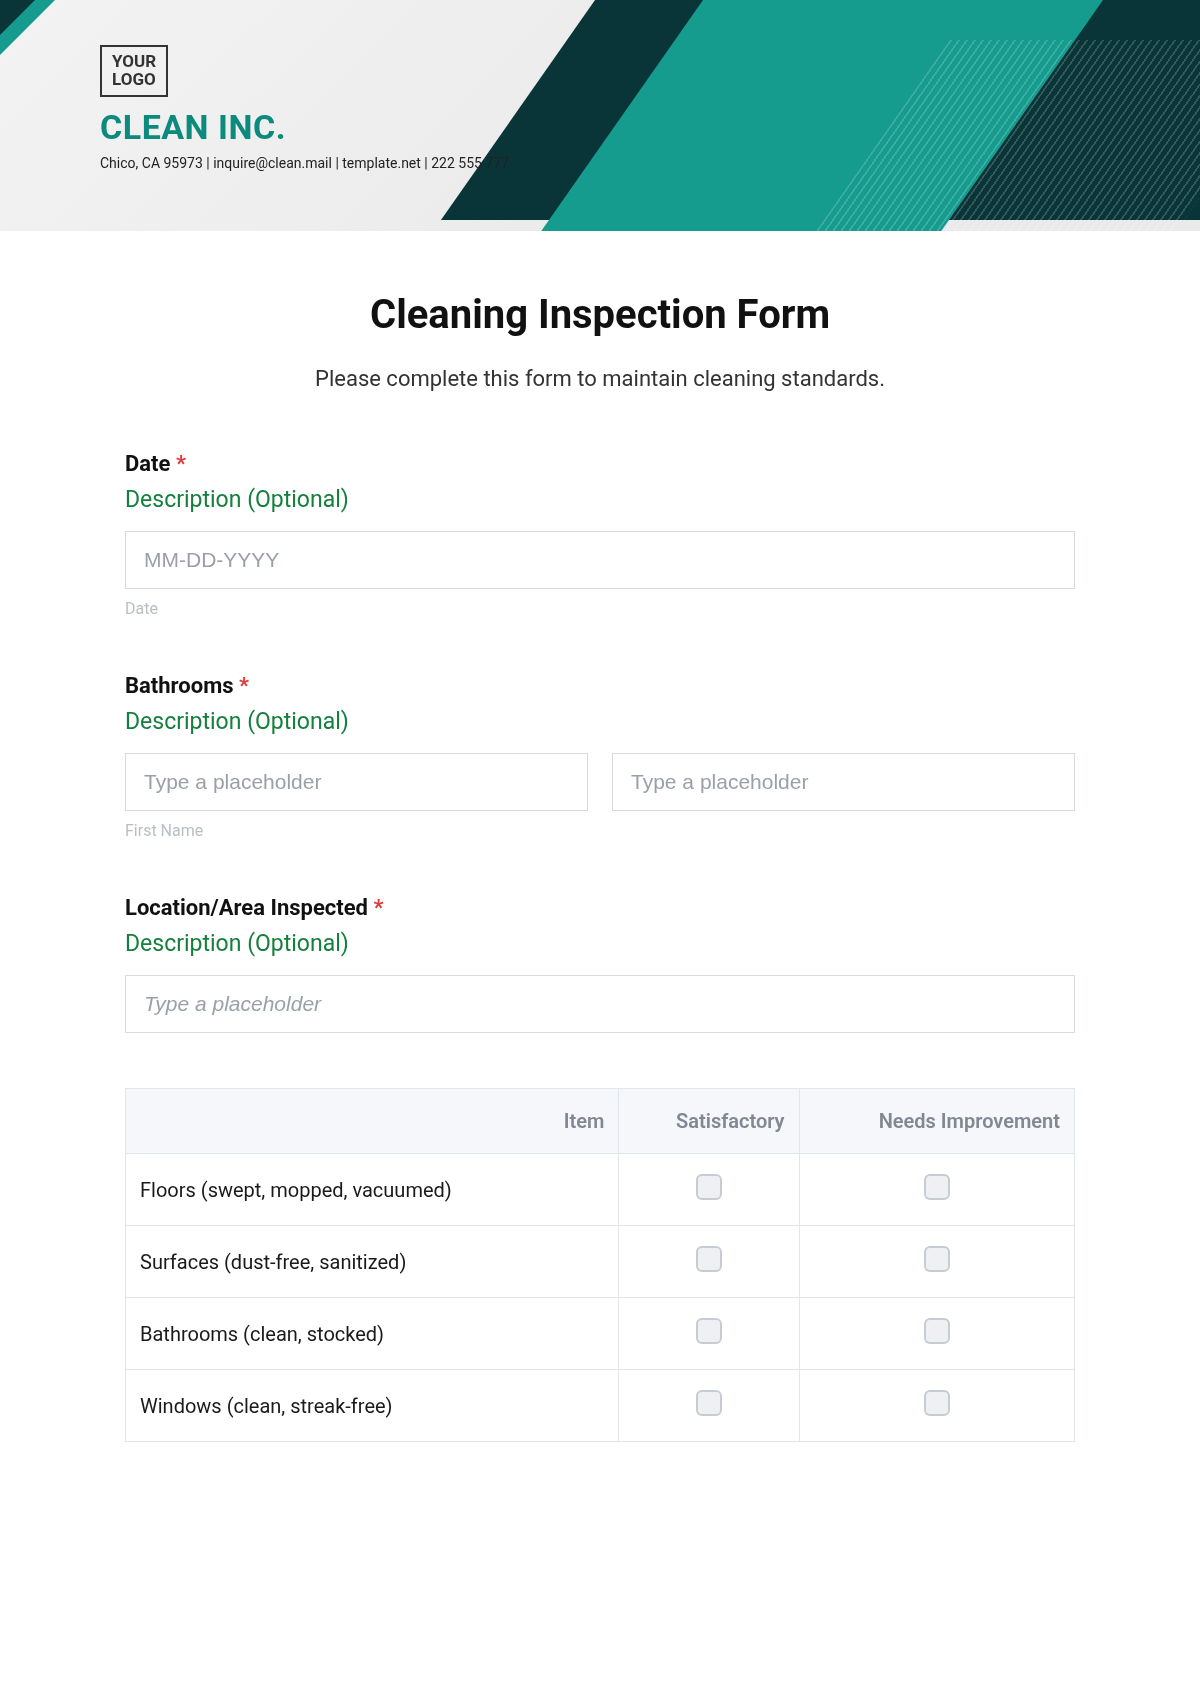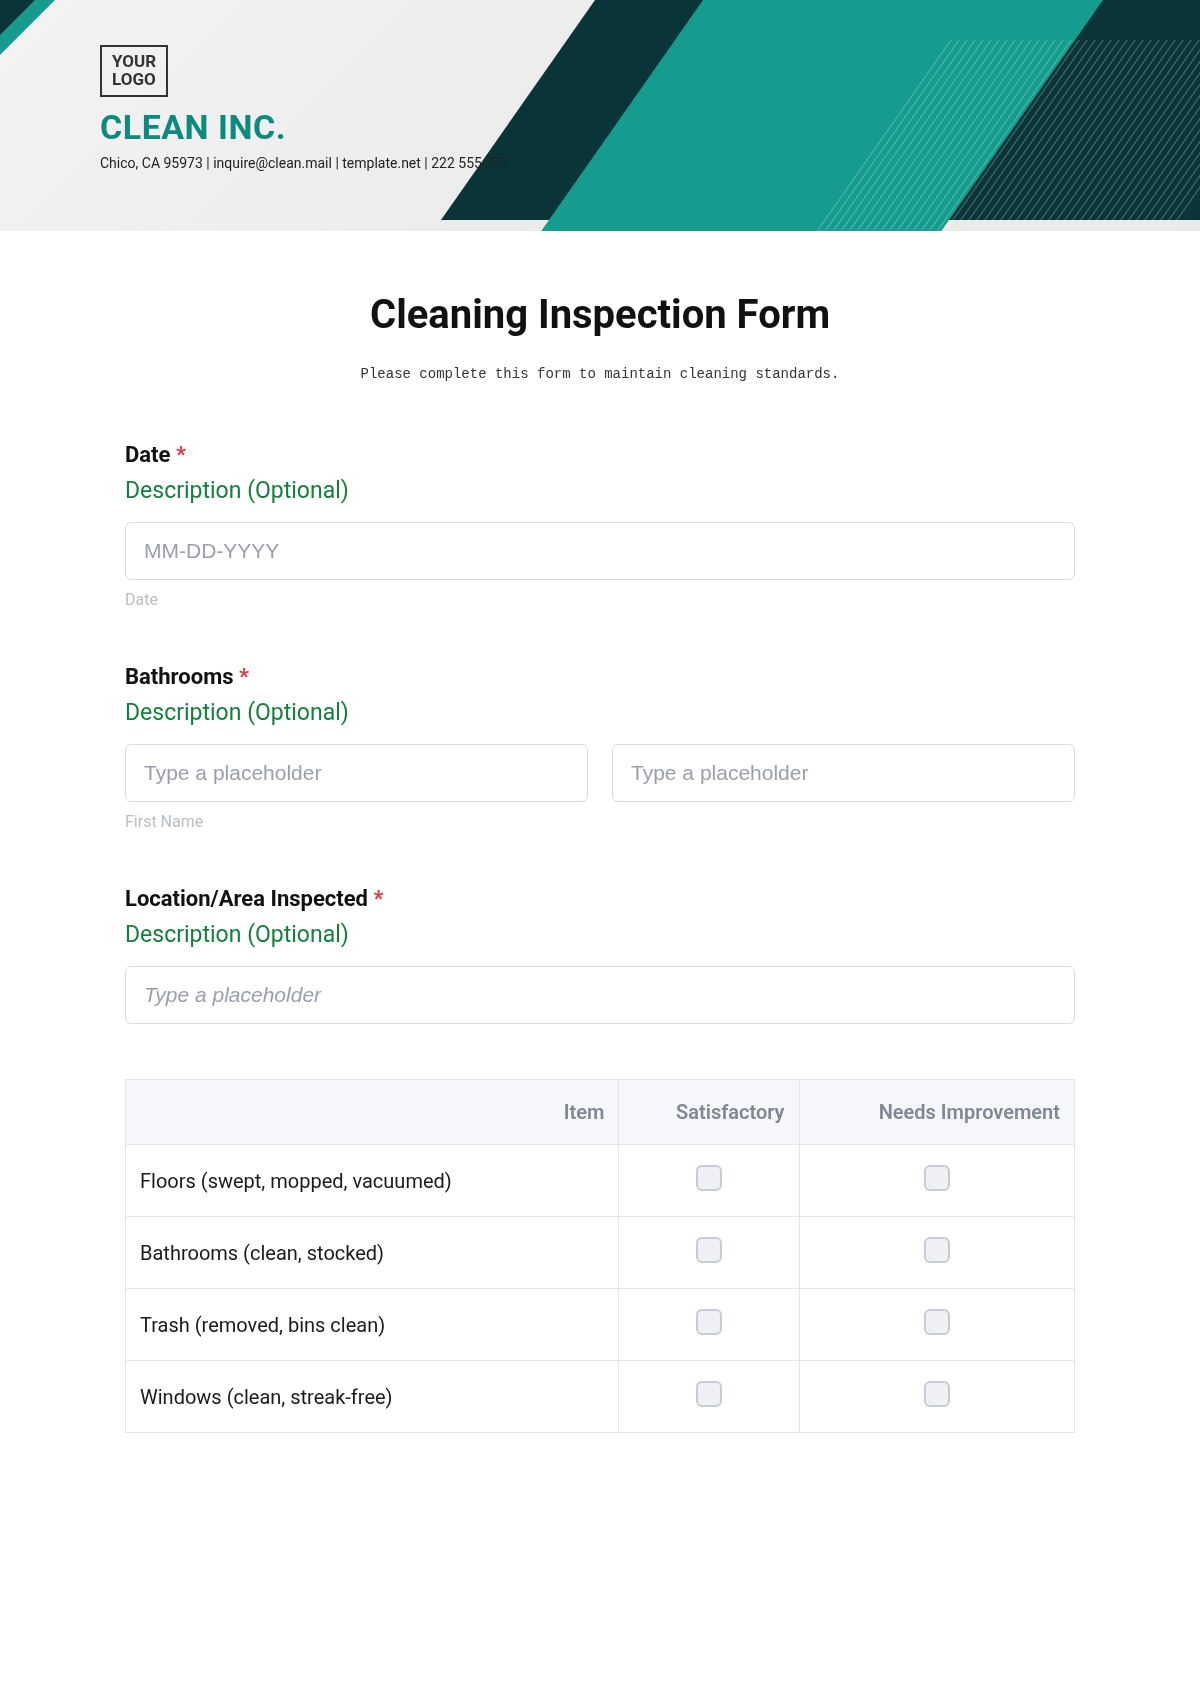--- a/index.html
+++ b/index.html
@@ -75,24 +75,23 @@
   }
   .form-title {
     text-align: center;
     font-size: 40px;
     font-weight: 700;
     color: #111;
     margin-bottom: 28px;
   }
   .form-subtitle {
     text-align: center;
-    font-size: 14px;
+    font-size: 22px;
     color: #333;
     margin-bottom: 60px;
-    font-family: Liberation Mono, monospace;
   }
   .field-block { margin-bottom: 55px; }
   .field-label {
     font-size: 22px;
     font-weight: 700;
     color: #111;
   }
   .req { color: #e03b3b; }
   .field-desc {
     font-size: 23px;
@@ -102,21 +101,21 @@
   .input-row {
     display: flex;
     gap: 24px;
     margin-top: 18px;
   }
   .input-col { flex: 1; }
   .text-input {
     width: 100%;
     height: 58px;
     border: 1px solid #d6dbe2;
-    border-radius: 6px;
+    border-radius: 0;
     padding: 8px 18px;
     font-size: 21px;
     color: #333;
     background: #fff;
   }
   .text-input::placeholder { color: #9aa0a9; }
   .text-input.italic-ph::placeholder { font-style: italic; }
   .sublabel {
     font-size: 16px;
     color: #b9bec5;
@@ -227,26 +226,26 @@
         <th>Needs Improvement</th>
       </tr>
     </thead>
     <tbody>
       <tr>
         <td>Floors (swept, mopped, vacuumed)</td>
         <td class="center"><span class="chk"></span></td>
         <td class="center"><span class="chk"></span></td>
       </tr>
       <tr>
+        <td>Surfaces (dust-free, sanitized)</td>
+        <td class="center"><span class="chk"></span></td>
+        <td class="center"><span class="chk"></span></td>
+      </tr>
+      <tr>
         <td>Bathrooms (clean, stocked)</td>
-        <td class="center"><span class="chk"></span></td>
-        <td class="center"><span class="chk"></span></td>
-      </tr>
-      <tr>
-        <td>Trash (removed, bins clean)</td>
         <td class="center"><span class="chk"></span></td>
         <td class="center"><span class="chk"></span></td>
       </tr>
       <tr>
         <td>Windows (clean, streak-free)</td>
         <td class="center"><span class="chk"></span></td>
         <td class="center"><span class="chk"></span></td>
       </tr>
     </tbody>
   </table>

